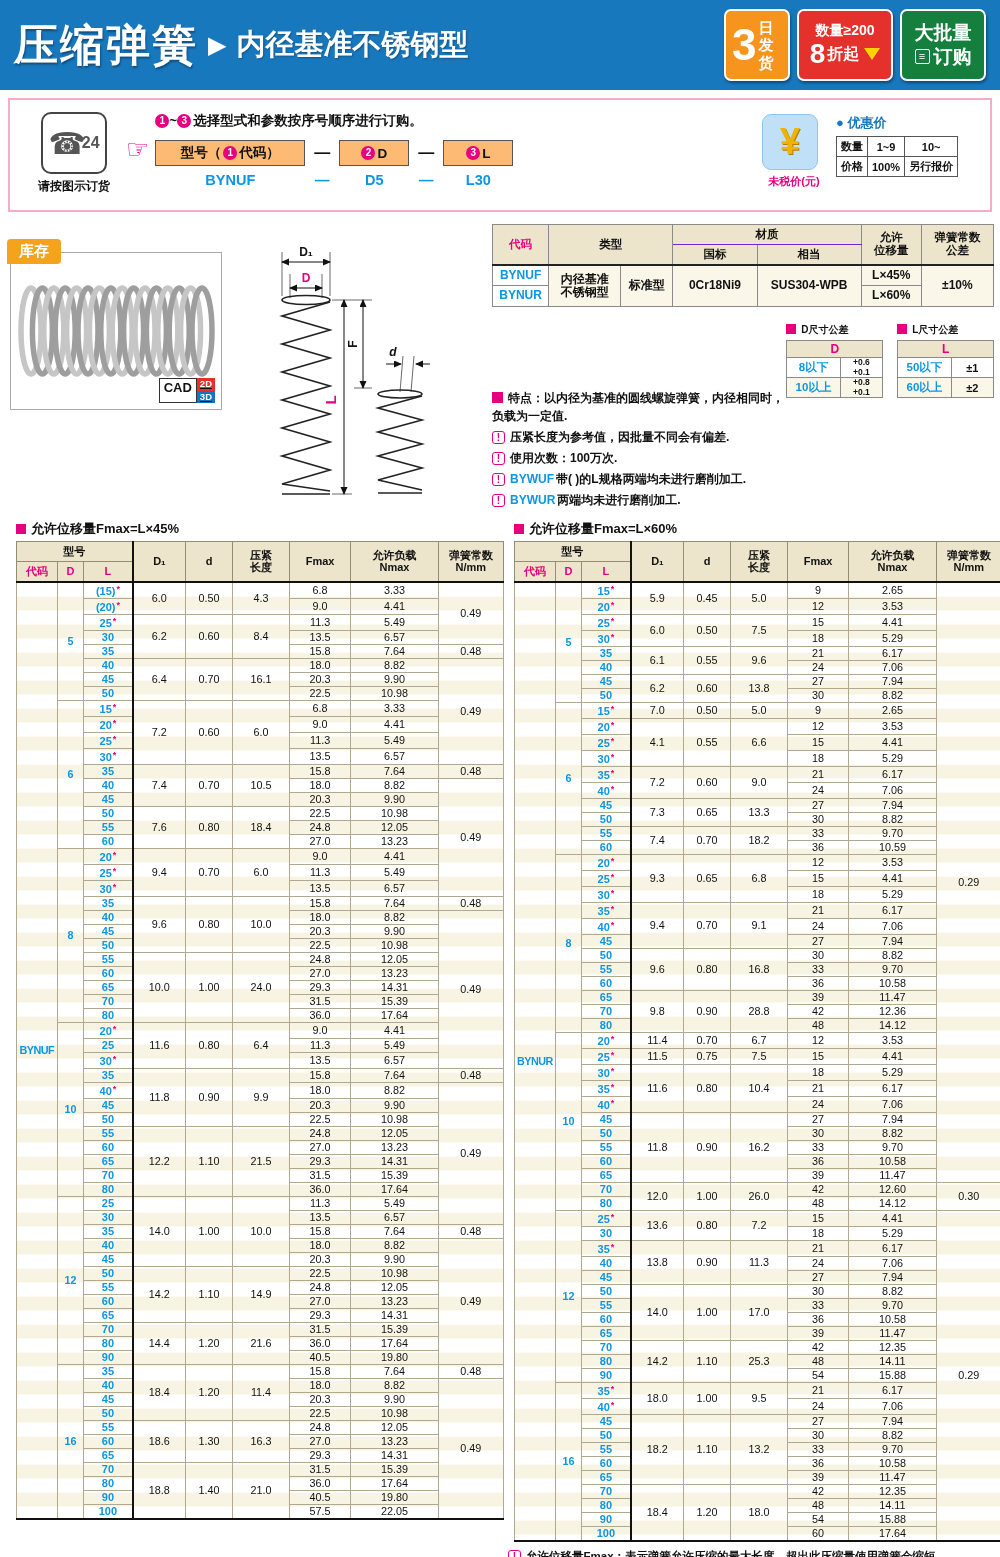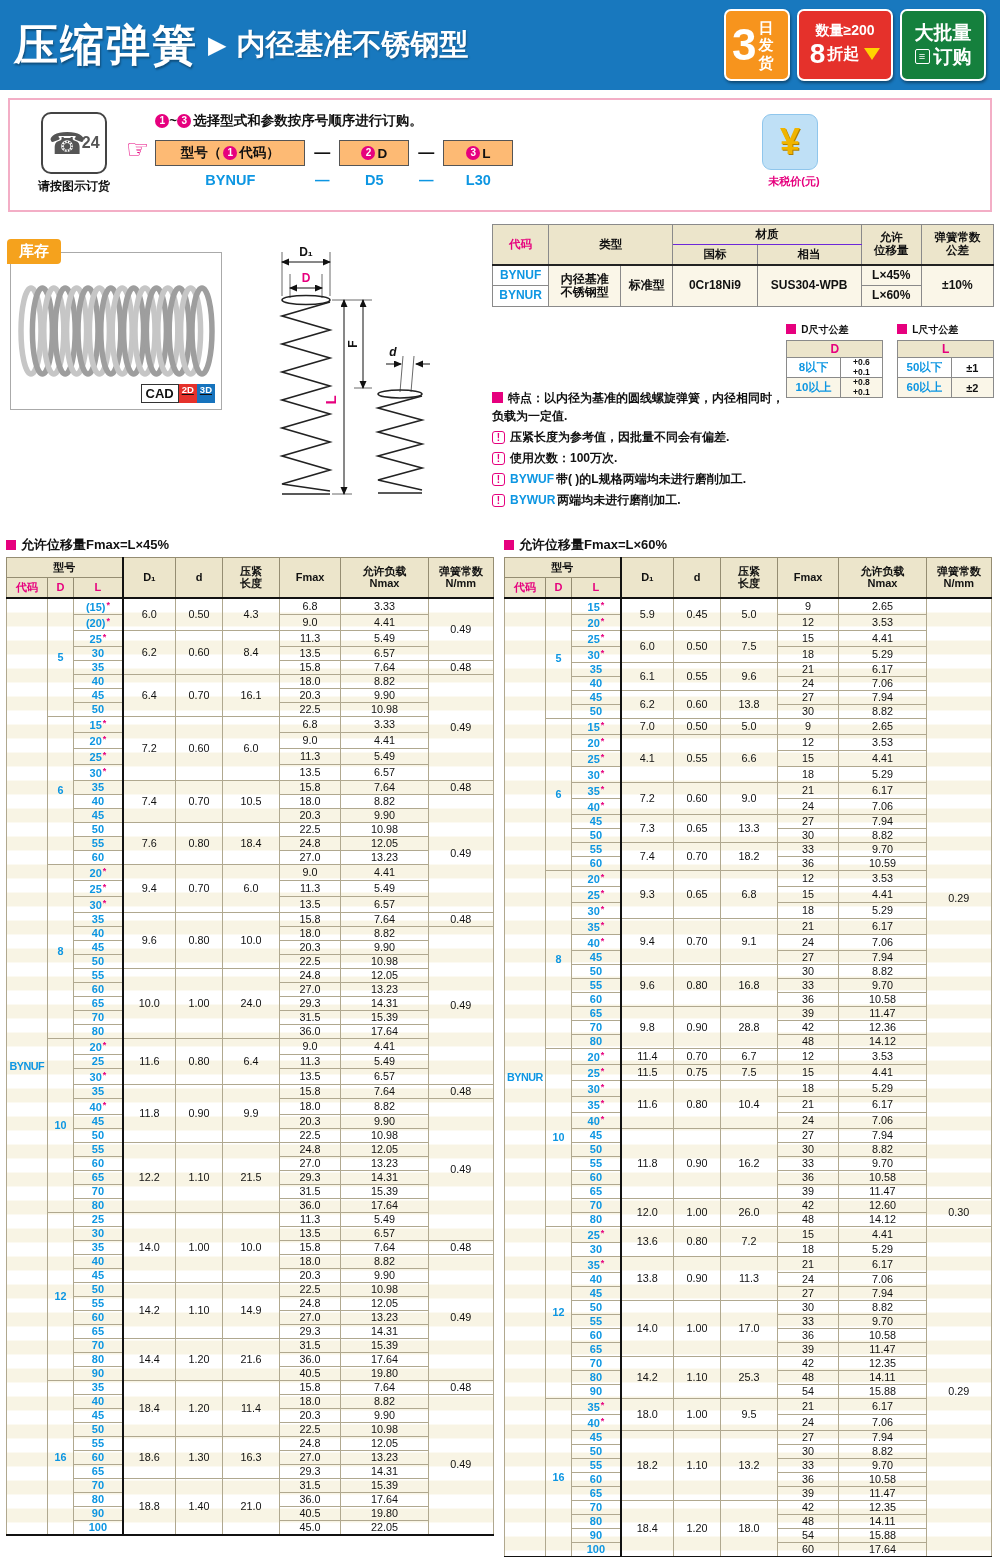--- a/index.html
+++ b/index.html
@@ -64,21 +64,21 @@
   .ptab { border-collapse:collapse; }
   .ptab td { border:1px solid #555; font-size:11px; font-weight:bold; text-align:center; padding:2px 4px; background:#fff; }
 
   
   .mid { position:relative; height:296px; margin-top:6px; }
   .photobox { position:absolute; left:10px; top:16px; width:212px; height:158px; border:1px solid #aaa; background:#fff;margin-top:16px; }
   .stock { position:absolute; left:-4px; top:-14px; background:#f5a21d; color:#fff; font-size:15px; font-weight:bold;
            padding:3px 12px; border-radius:4px 4px 4px 0; }
   .cadbadge { position:absolute; right:6px; bottom:6px; display:flex; align-items:stretch; }
   .cadl { border:1.5px solid #333; background:#fff; font-weight:bold; font-size:13px; padding:1px 4px; }
-  .cadcol { display:flex; flex-direction:row;text-decoration:underline; }
+  .cadcol { display:flex; flex-direction:column;text-decoration:underline; }
   .cad2, .cad3 { color:#fff; font-size:9.5px; font-weight:bold; padding:0 3px; line-height:12.5px; }
   .cad2 { background:#e5312b; } .cad3 { background:#1673bd; }
   .diagram { position:absolute; left:236px; top:0; }
   .thin { stroke:#444; stroke-width:0.8; } .dim { stroke:#111; stroke-width:1; }
   .wire { stroke:#222; stroke-width:1.6; fill:none; }
   .dlab { font-size:12px; font-weight:bold; fill:#111; text-anchor:middle; }
   .magf { fill:#e6007e; } .bigf { font-size:15px; } .ital { font-style:italic; }
   .rightcol { position:absolute; left:492px; top:4px; width:502px; }
   .spec { border-collapse:collapse; width:100%; table-layout:fixed; }
   .spec th, .spec td { border:1px solid #8a8a8a; text-align:center; white-space:pre-line; }
@@ -101,21 +101,21 @@
   .toltitle { font-size:10px; font-weight:bold; margin-bottom:3px; white-space:nowrap; }
   .tol { border-collapse:collapse; }
   .tol th { background:#ece5cb; border:1px solid #8a8a8a; color:#e6007e; font-size:12px; height:17px; }
   .tol td { border:1px solid #8a8a8a; text-align:center; height:20px; background:#fff; }
   .tol tr:last-child td { background:#faf6e8; }
   .tol .lab { color:#0d96e2; font-weight:bold; font-size:11.5px; width:56px; }
   .tol .v2 { font-size:8.5px; line-height:1.1; width:44px; font-weight:bold; }
   .tol .v1 { font-size:11px; width:44px; font-weight:bold; }
 
   
-  .datatables { display:flex; gap:10px; padding:0 6px; margin-top:20px; }
+  .datatables { display:flex; gap:10px; padding:0 16px; margin-top:4px; }
   .dtcol { width:488px; }
   .dttitle { font-size:13px; font-weight:bold; margin-bottom:3px; }
   .dt { border-collapse:collapse; table-layout:fixed; width:488px; border:1px solid #777; border-bottom:2.5px solid #111;
         background-image:linear-gradient(to bottom,#ffffff 0,#ffffff 14px,#f8f4e4 14px,#f8f4e4 28px);
         background-size:100% 28px; background-position:0 41px; background-repeat:repeat; }
   .dt td { border:1px solid #b0a88f; text-align:center; height:13px; line-height:13px; padding:0 1px;
            font-size:10.8px; overflow:hidden; background:transparent; }
   .dt thead th { background:#ece5cb; border:1px solid #958d72; border-bottom:2.5px solid #111;
                  font-size:11px; font-weight:bold; white-space:pre-line; line-height:1.15; height:20px; padding:0; }
   .dt th.hm { border-bottom:1px solid #958d72; border-right:2px solid #111; }
@@ -201,20 +201,37 @@
       <span class="exdash">—</span>
       <span class="ex w70">L30</span>
     </div>
   </div>
   <div class="price">
     <div class="yencol">
       <div class="yenbox">
           <span>¥</span>
         </div>
       <div class="yencap">未税价(元)</div>
+    </div>
+    <div class="pricet">
+      <div class="ptitle"><span class="pdot">●</span> <span>优惠价</span></div>
+      <table class="ptab">
+        <tbody>
+            <tr>
+              <td class="ph">数量</td>
+              <td>1~9</td>
+              <td>10~</td>
+            </tr>
+        <tr>
+              <td class="ph">价格</td>
+              <td>100%</td>
+              <td>另行报价</td>
+            </tr>
+      </tbody>
+        </table>
     </div>
   </div>
 </section>
 
 <section class="mid">
   <div class="photobox">
     <div class="stock">库存</div>
     <svg id="coilsvg" width="210" height="156" viewBox="0 0 210 156">
         <ellipse cx="20" cy="78" rx="10" ry="43" fill="none" stroke="#c6c6c6" stroke-width="5.5"></ellipse>
         <ellipse cx="31.4" cy="78" rx="10" ry="43" fill="none" stroke="#9e9e9e" stroke-width="5.5"></ellipse>
@@ -800,21 +817,21 @@
               <td class="num">36.0</td>
               <td class="num">17.64</td>
             </tr>
             <tr>
               <td class="lc"><span class="lv">90</span></td>
               <td class="num">40.5</td>
               <td class="num">19.80</td>
             </tr>
             <tr>
               <td class="lc"><span class="lv">100</span></td>
-              <td class="num">45.0</td>
+              <td class="num">57.5</td>
               <td class="num">22.05</td>
             </tr>
           </tbody>
         </table>
       </div>
   </div>
   <div class="dtcol">
     <div class="dttitle"><span class="sqmark s10"></span><span>允许位移量Fmax=L×60%</span></div>
     <div id="dt1">
         <table class="dt">

